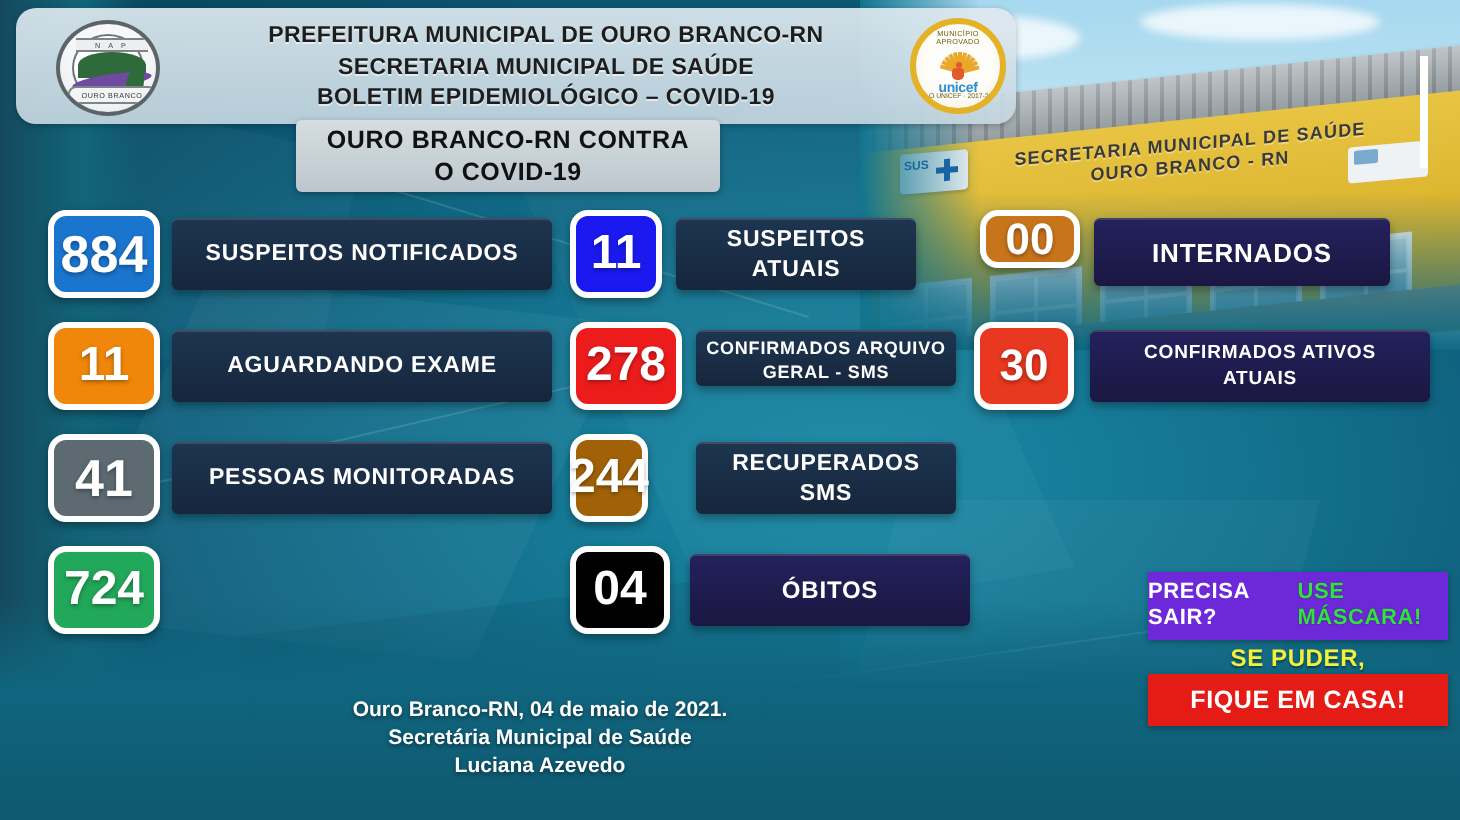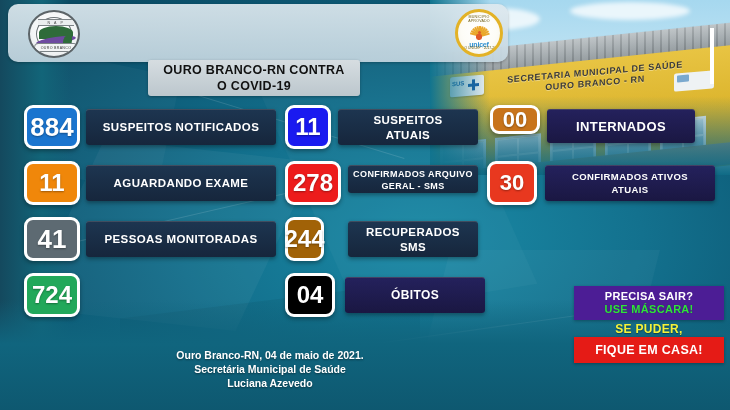--- a/index.html
+++ b/index.html
@@ -227,22 +227,22 @@
     color:#ffffff; font-weight:bold; text-align:center;
     box-shadow:0 2px 4px rgba(0,0,0,.35);
     border-top:1px solid rgba(255,255,255,.18);
     letter-spacing:.4px;
   }
   .label.navy { background:linear-gradient(180deg,#24215c 0%, #1a1742 100%); }
 
   
   .cta { position:absolute; right:6px; top:286px; width:150px; }
   .cta-orange {
-    width:150px; height:34px; background:#4c1d95;
-    display:flex; flex-direction:column; align-items:center; justify-content:center;
+    width:150px; height:34px; background:#6d28d9;
+    display:flex; align-items:center; justify-content:center;
     box-shadow:0 1px 3px rgba(0,0,0,.3);
   }
   .cta-orange .l1t { color:#ffffff; font-weight:bold; font-size:11px; letter-spacing:.3px; line-height:13px; }
   .cta-orange .l2t { color:#2fe23c; font-weight:bold; font-size:11px; letter-spacing:.3px; line-height:13px; text-shadow:0 0 1px rgba(0,0,0,.4); }
   .cta-mid {
     width:150px; height:17px; display:flex; align-items:center; justify-content:center;
     color:#f2f23a; font-weight:bold; font-size:12px; letter-spacing:.3px;
     text-shadow:0 1px 1px rgba(0,0,0,.4);
   }
   .cta-red {
@@ -342,20 +342,25 @@
         <span>N  A  P</span>
       </div>
       <div class="hill"></div>
       <div class="river"></div>
       <div class="leaf"></div>
       <div class="ribbon">
         <span>OURO BRANCO</span>
       </div>
     </div>
 
+    <div class="header-title">
+      <div>PREFEITURA MUNICIPAL DE OURO BRANCO-RN</div>
+      <div>SECRETARIA MUNICIPAL DE SAÚDE</div>
+      <div>BOLETIM EPIDEMIOLÓGICO – COVID-19</div>
+    </div>
 
     <div class="seal">
       <div class="arc-t">MUNICÍPIO APROVADO</div>
       <div class="sun" id="sealSun">
           <i style="transform: rotate(-75deg);"></i>
           <i style="transform: rotate(-60deg);"></i>
           <i style="transform: rotate(-45deg);"></i>
           <i style="transform: rotate(-30deg);"></i>
           <i style="transform: rotate(-15deg);"></i>
           <i style="transform: rotate(0deg);"></i>
@@ -376,21 +381,21 @@
       <span>OURO BRANCO-RN CONTRA</span><br>
       <span>O COVID-19</span>
     </span>
   </div>
 
   <div class="rows" id="rows">
       <div class="row">
         <div class="badge" style="left: 24px; width: 56px; height: 44px; font-size: 26px; background: rgb(26, 117, 207);">884</div>
         <div class="label" style="left: 86px; width: 190px; height: 36px; font-size: 11.5px; line-height: 14.5px; white-space: pre-line;">SUSPEITOS NOTIFICADOS</div>
         <div class="badge" style="left: 285px; width: 46px; height: 44px; font-size: 24px; background: rgb(26, 26, 240);">11</div>
-        <div class="label" style="left: 338px; width: 140px; height: 36px; font-size: 11.5px; line-height: 14.5px; white-space: pre-line;">SUSPEITOS
+        <div class="label" style="left: 338px; width: 120px; height: 36px; font-size: 11.5px; line-height: 14.5px; white-space: pre-line;">SUSPEITOS
 ATUAIS</div>
         <div class="badge" style="left: 490px; width: 50px; height: 29px; font-size: 22px; background: rgb(200, 116, 27);">00</div>
         <div class="label navy" style="left: 547px; width: 148px; height: 34px; font-size: 13px; line-height: 16px; white-space: pre-line;">INTERNADOS</div>
       </div>
       <div class="row">
         <div class="badge" style="left: 24px; width: 56px; height: 44px; font-size: 24px; background: rgb(240, 135, 10);">11</div>
         <div class="label" style="left: 86px; width: 190px; height: 36px; font-size: 11.5px; line-height: 14.5px; white-space: pre-line;">AGUARDANDO  EXAME</div>
         <div class="badge" style="left: 285px; width: 56px; height: 44px; font-size: 24px; background: rgb(237, 28, 28);">278</div>
         <div class="label" style="left: 348px; width: 130px; height: 28px; font-size: 9px; line-height: 12px; white-space: pre-line;">CONFIRMADOS ARQUIVO
 GERAL -   SMS</div>

